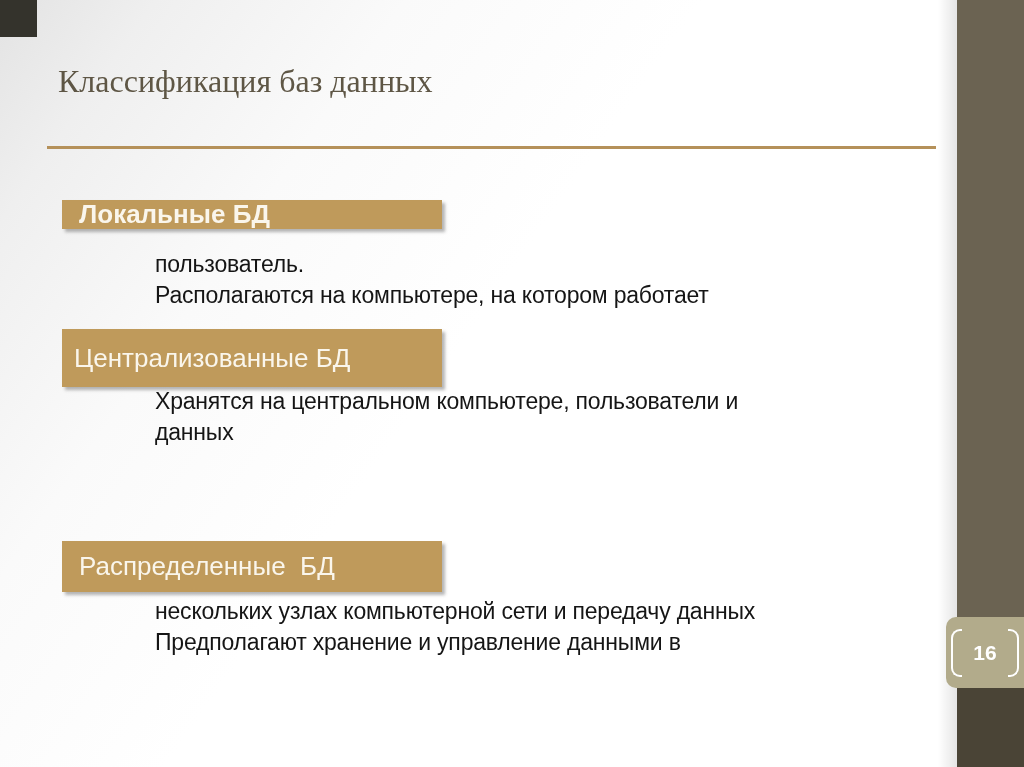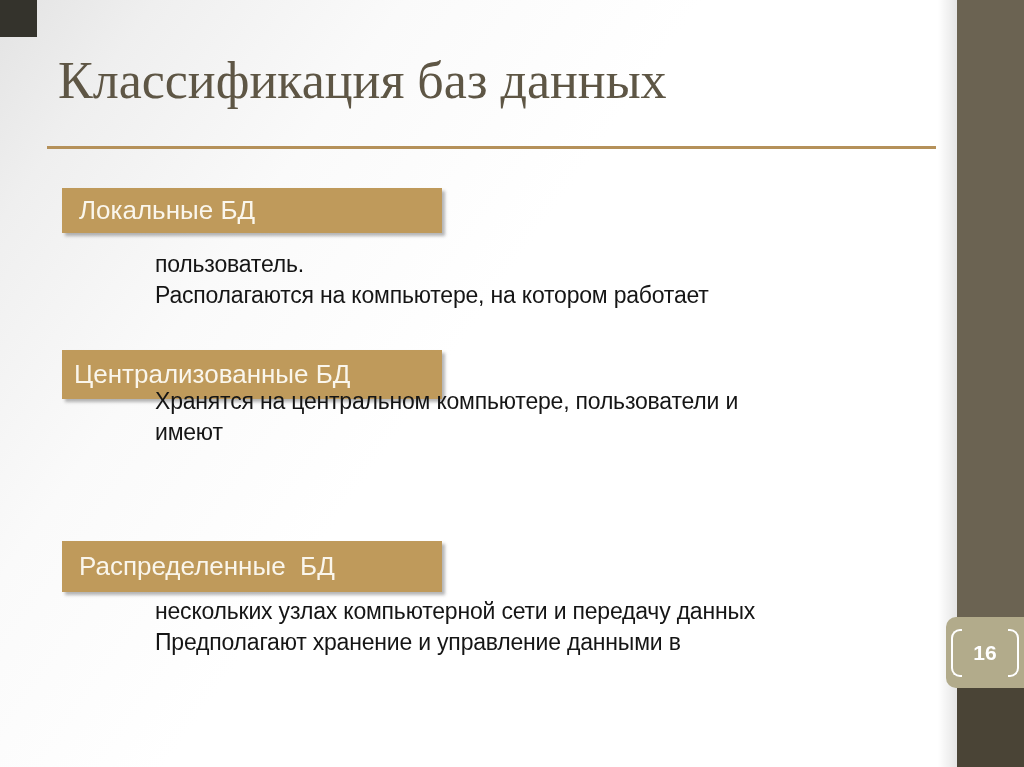--- a/index.html
+++ b/index.html
@@ -16,21 +16,21 @@
   .corner-square {
     position: absolute; left: 0; top: 0;
     width: 37px; height: 37px;
     background: #34332c;
   }
 
   .title {
     position: absolute; left: 58px; top: 52px;
     width: 860px;
     font-family: "Liberation Serif", "DejaVu Serif", serif;
-    font-size: 52px; line-height: 58px;
+    font-size: 32px; line-height: 58px;
     color: #5e5645;
     letter-spacing: 0px;
   }
 
   .title-rule {
     position: absolute; left: 47px; top: 146px;
     width: 889px; height: 3px;
     background: #b5915a;
   }
 
@@ -41,22 +41,22 @@
     background: #bf9a5b;
     box-shadow: 3px 3px 3px rgba(90, 90, 90, 0.45);
     display: flex; align-items: center;
     padding-left: 17px; box-sizing: border-box;
   }
   .label-box span {
     color: #faf6ec;
     font-size: 26px;
     white-space: pre-wrap;
   }
-  .box-1 { top: 188px; height: 45px; }
-  .box-2 { top: 350px; height: 49px; padding-left: 12px; }
+  .box-1 { top: 200px; height: 29px; font-weight: bold; }
+  .box-2 { top: 329px; height: 58px; padding-left: 12px; }
   .box-3 { top: 541px; height: 51px; }
 
   
   .desc {
     position: absolute; left: 155px;
     color: #151515;
     font-size: 23px; line-height: 31px;
     letter-spacing: -0.2px;
   }
   .desc-1 { top: 249px; }
@@ -116,21 +116,21 @@
   <div class="desc desc-1">
     <div>пользователь.</div>
     <div>Располагаются на компьютере, на котором работает</div>
   </div>
 
   <div class="label-box box-2">
     <span>Централизованные БД</span>
   </div>
   <div class="desc desc-2">
     <div>Хранятся на центральном компьютере, пользователи и</div>
-    <div>имеют</div>
+    <div>данных</div>
   </div>
 
   <div class="label-box box-3">
     <span>Распределенные  БД</span>
   </div>
   <div class="desc desc-3">
     <div>нескольких узлах компьютерной сети и передачу данных</div>
     <div>Предполагают хранение и управление данными в</div>
   </div>
 

